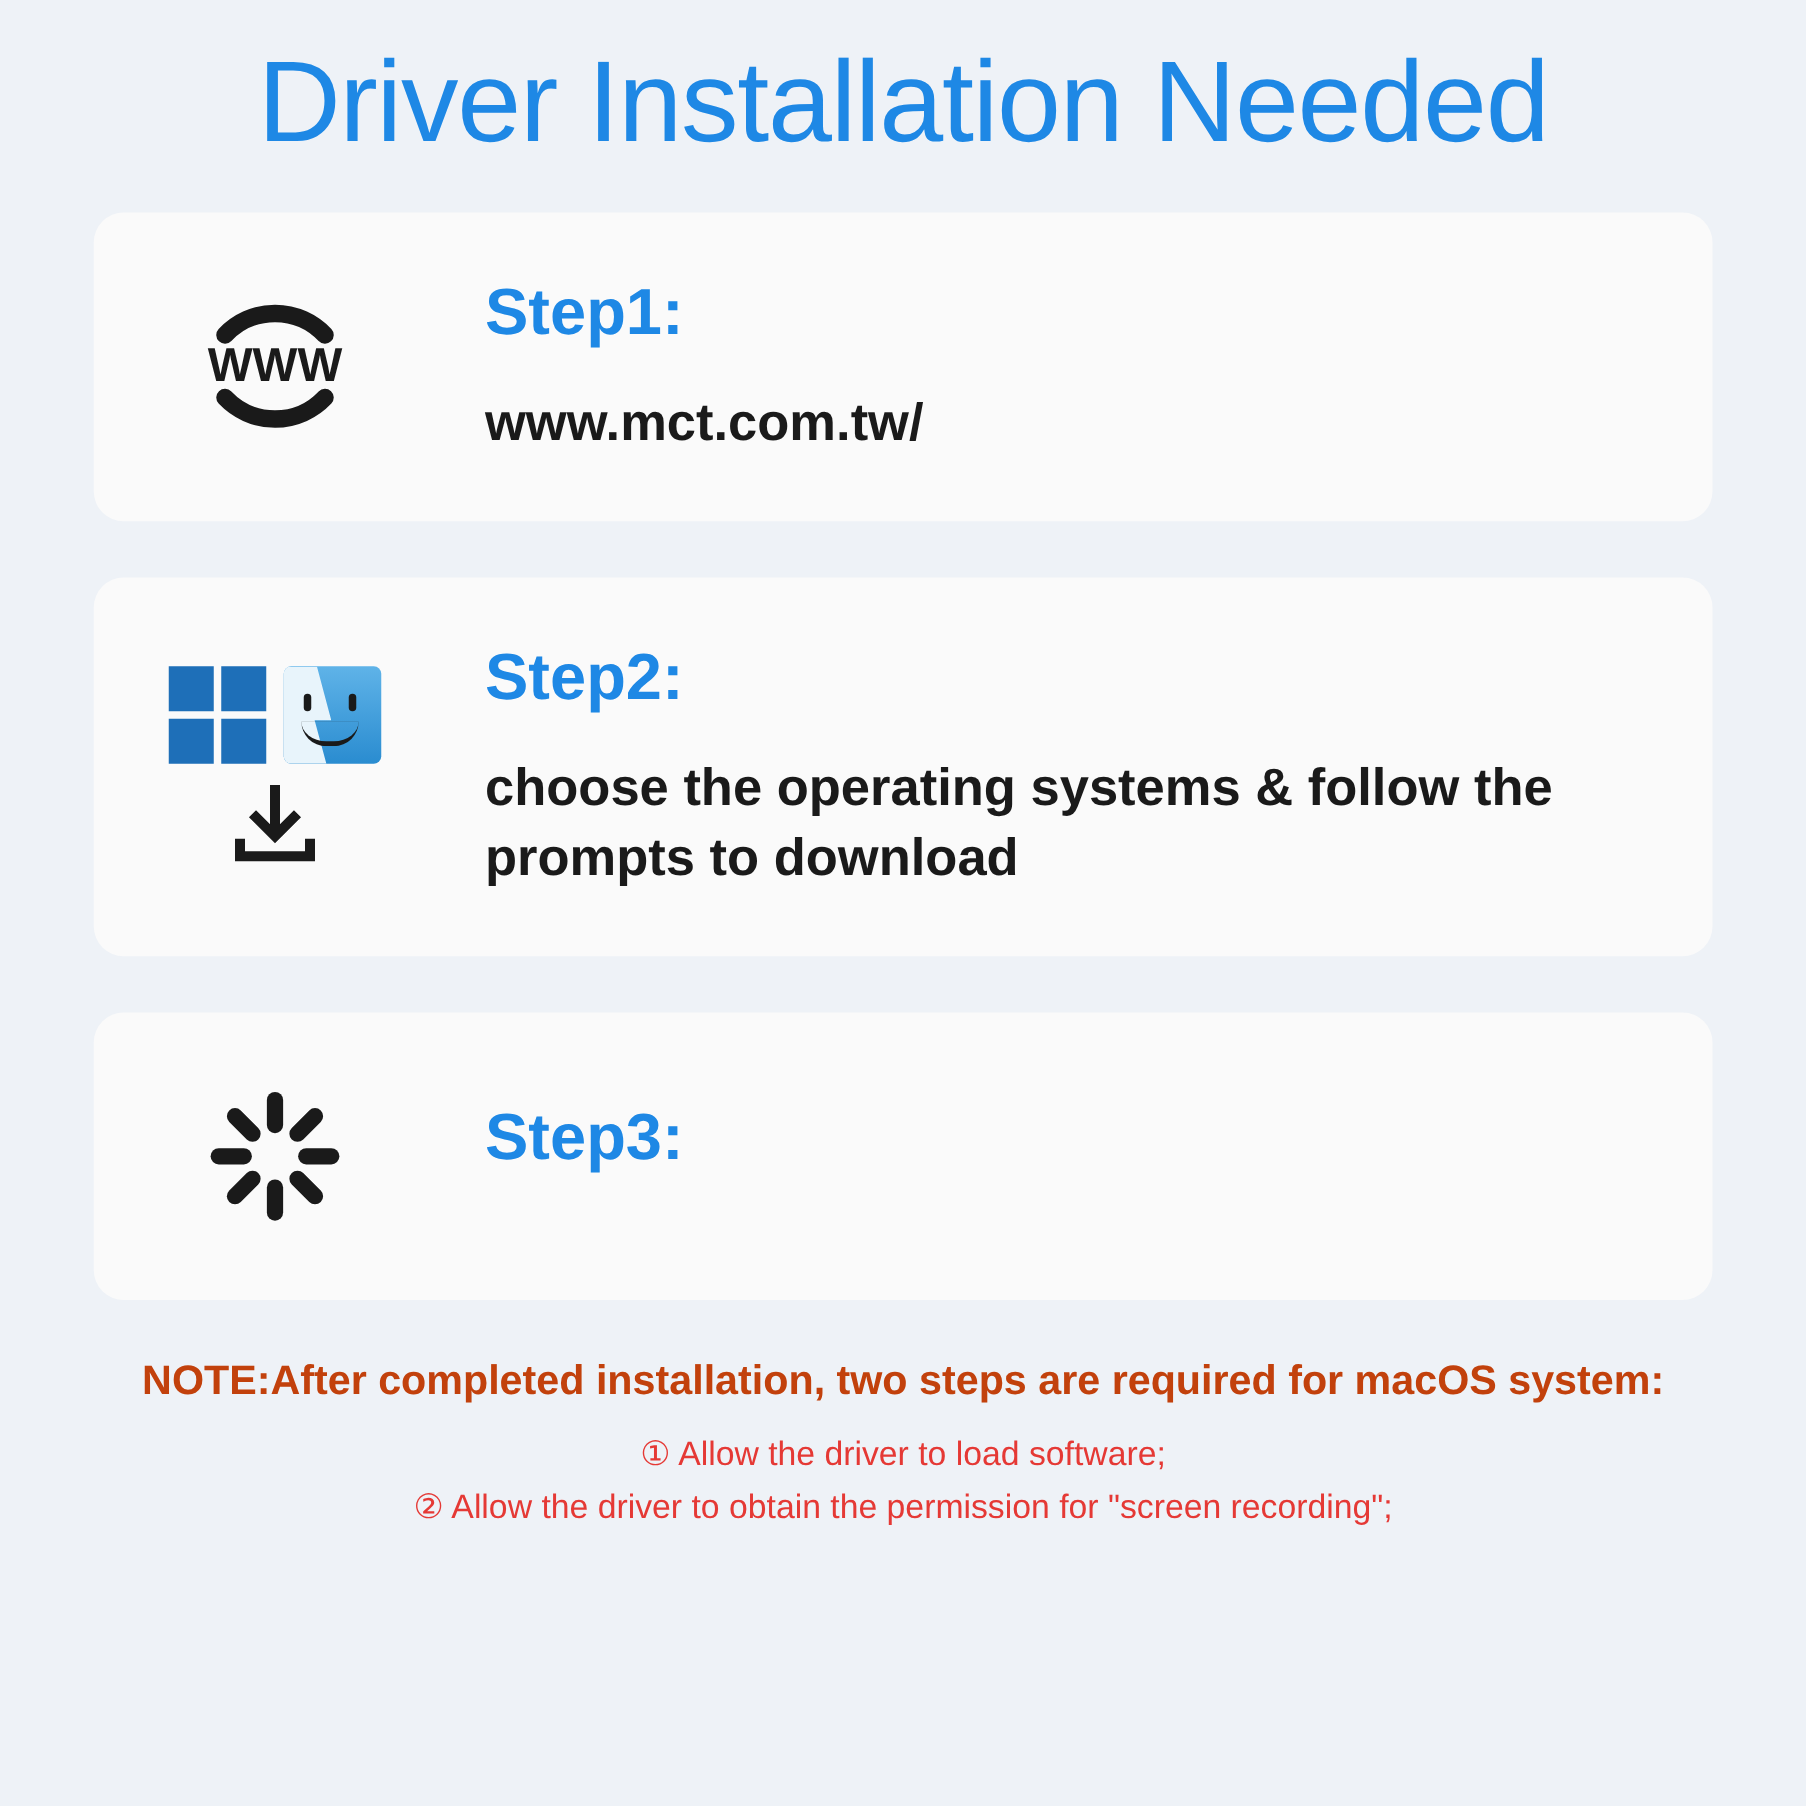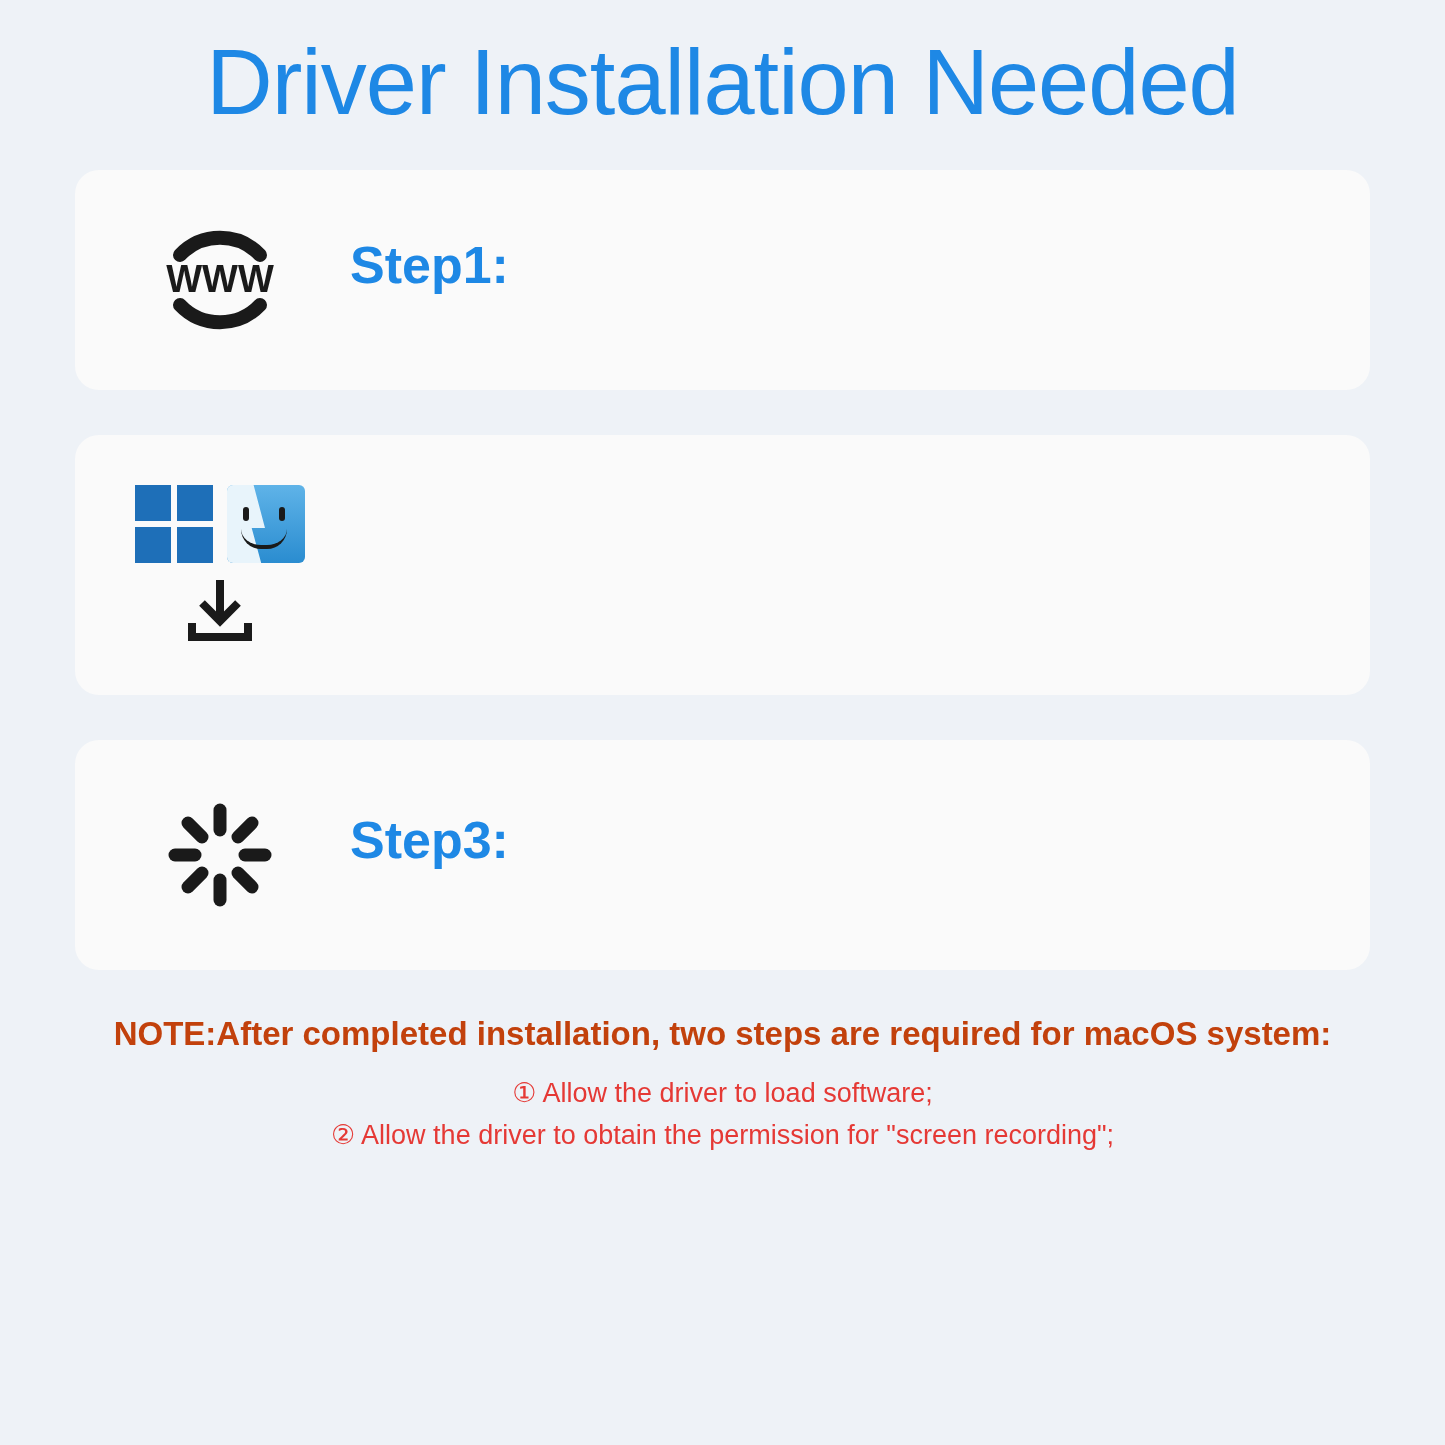--- a/index.html
+++ b/index.html
@@ -22,21 +22,21 @@
       margin-bottom: 35px;
       letter-spacing: -1px;
     }
     .card {
       background: #fafafa;
       border-radius: 24px;
       padding: 50px 55px;
       margin-bottom: 45px;
       display: flex;
       align-items: center;
-      gap: 40px;
+      gap: 78px;
     }
     .icon-box {
       width: 180px;
       flex-shrink: 0;
       display: flex;
       align-items: center;
       justify-content: center;
     }
     .text-box {
       flex: 1;
@@ -122,20 +122,21 @@
 <div class="card">
   <div class="icon-box">
     <svg width="140" height="120" viewBox="0 0 140 120">
       <path d="M 30 35 A 55 55 0 0 1 110 35" fill="none" stroke="#1a1a1a" stroke-width="14" stroke-linecap="round"></path>
       <path d="M 30 85 A 55 55 0 0 0 110 85" fill="none" stroke="#1a1a1a" stroke-width="14" stroke-linecap="round"></path>
       <text x="70" y="72" font-family="Arial" font-size="38" font-weight="900" text-anchor="middle" fill="#1a1a1a">WWW</text>
     </svg>
   </div>
   <div class="text-box">
     <div class="step-heading">Step1:</div>
+    <div class="step-desc">www.mct.com.tw/</div>
   </div>
 </div>
 
 <div class="card">
   <div class="icon-box">
     <div class="os-dl">
       <div class="os-row">
         <div class="win-grid">
           <div></div>
             <div></div>
@@ -147,20 +148,24 @@
           <div class="finder-eye r"></div>
           <div class="finder-smile"></div>
         </div>
       </div>
       <svg width="80" height="70" viewBox="0 0 80 70">
         <line x1="40" y1="5" x2="40" y2="42" stroke="#1a1a1a" stroke-width="8"></line>
         <polyline points="22,28 40,46 58,28" fill="none" stroke="#1a1a1a" stroke-width="8" stroke-linejoin="miter"></polyline>
         <polyline points="12,48 12,62 68,62 68,48" fill="none" stroke="#1a1a1a" stroke-width="8" stroke-linejoin="miter"></polyline>
       </svg>
     </div>
+  </div>
+  <div class="text-box">
+    <div class="step-heading">Step2:</div>
+    <div class="step-desc">choose the operating systems &amp; follow the prompts to download</div>
   </div>
 </div>
 
 <div class="card">
   <div class="icon-box">
     <svg width="130" height="130" viewBox="0 0 130 130">
       <g transform="translate(65,65)" stroke="#1a1a1a" stroke-width="13" stroke-linecap="round">
         <line x1="0" y1="-45" x2="0" y2="-25"></line>
         <line x1="32" y1="-32" x2="18" y2="-18"></line>
         <line x1="45" y1="0" x2="25" y2="0"></line>

